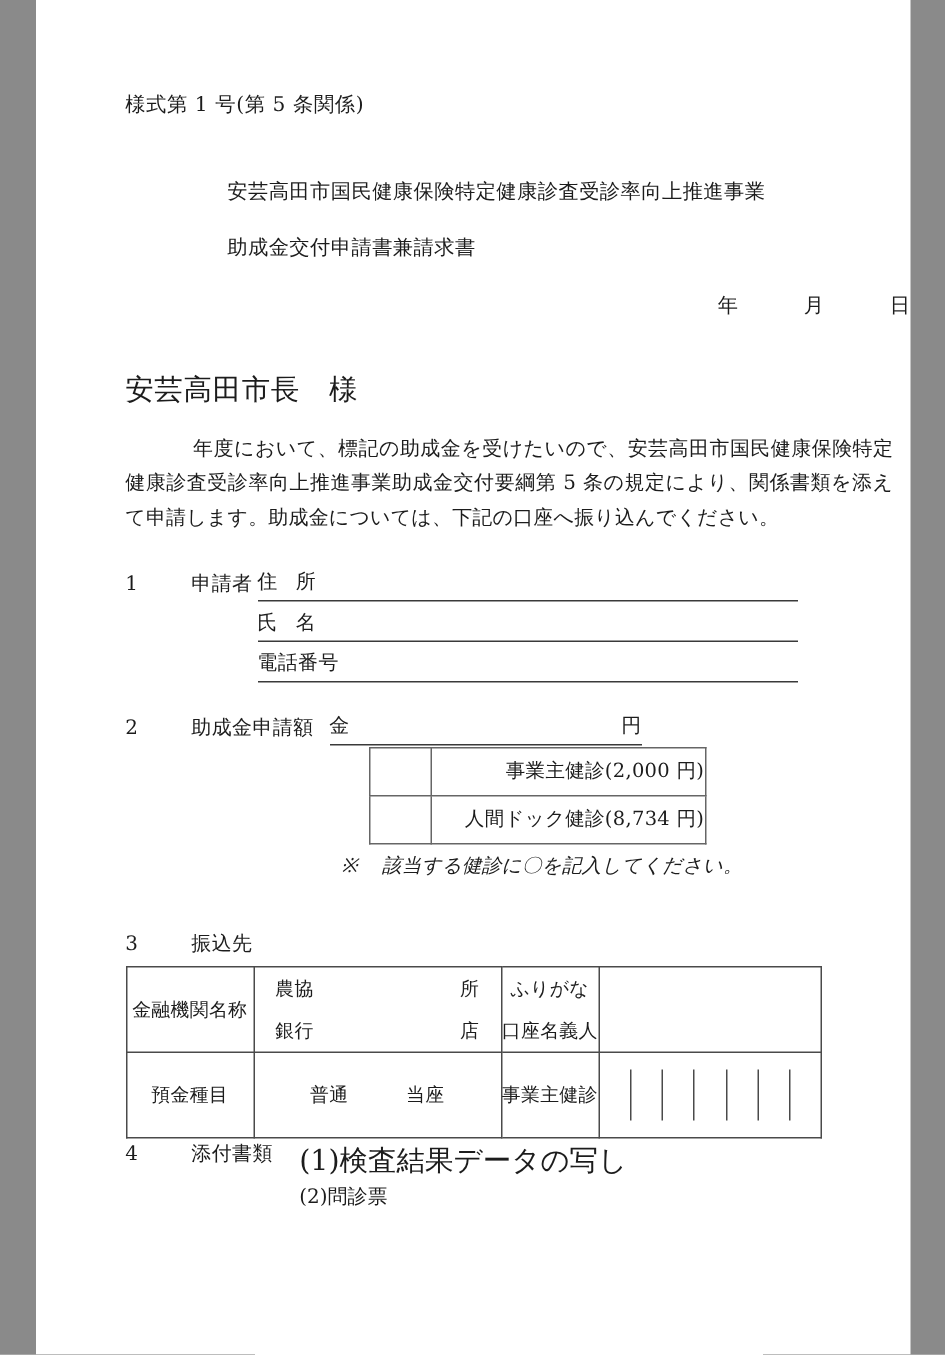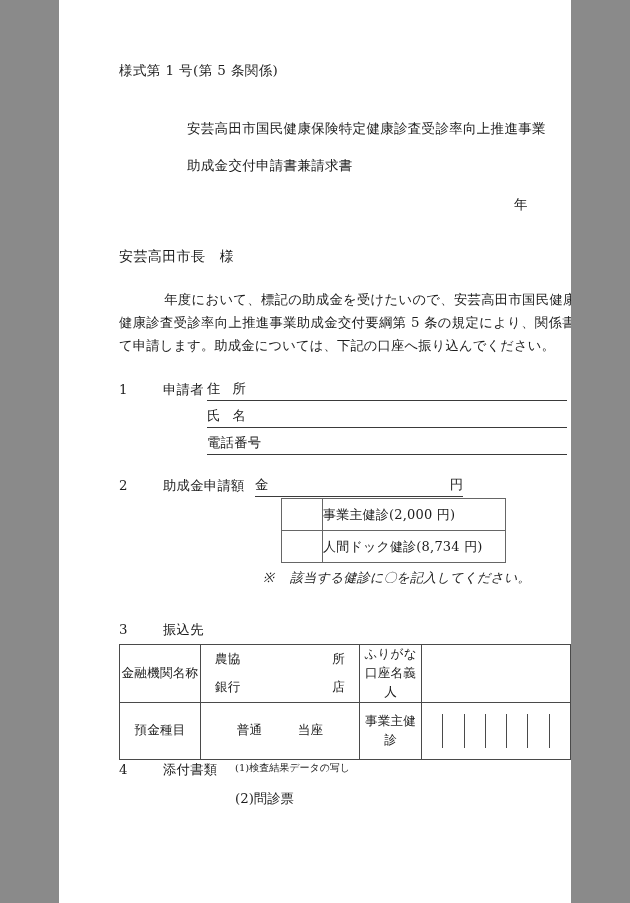--- a/index.html
+++ b/index.html
@@ -2,21 +2,21 @@
 <html><head>
 <meta charset="utf-8">
 <style>
   html, body {
     margin: 0;
     padding: 0;
     background: #8a8a8a;
   }
   .page {
     position: relative;
-    width: 512px;
+    width: 583px;
     height: 903px;
     background: #ffffff;
     margin: 0 auto;
     overflow: hidden;
     font-family: "DejaVu Serif", "Liberation Serif", serif;
     color: #1c1c1c;
     font-size: 13px;
     line-height: 1.5;
   }
 
@@ -40,21 +40,21 @@
   .date-line {
     left: 455px; top: 194px;
     font-size: 13.5px;
     letter-spacing: 0.4px;
   }
   .date-line span { display: inline-block; }
   .date-gap { width: 34px; }
 
   .addressee {
     left: 60px; top: 246px;
-    font-size: 14px;
+    font-size: 19px;
     letter-spacing: 0.4px;
   }
 
   .body-para {
     position: absolute;
     left: 60px; top: 289px;
     width: 512px;
     font-size: 13.3px;
     line-height: 1.72;
     text-indent: 3.4em;
@@ -110,21 +110,21 @@
   .chk-table {
     position: absolute;
     left: 222px; top: 498px;
     border-collapse: collapse;
     font-size: 13px;
   }
   .chk-table td {
     border: 1px solid #666;
     height: 31px;
     padding: 0;
-    text-align: left;
+    text-align: right;
     vertical-align: middle;
     letter-spacing: 0.2px;
   }
   .chk-table td.mark { width: 40px; }
   .chk-table td.lbl  { width: 182px; }
 
   .note {
     left: 204px; top: 568px;
     font-size: 13px;
     letter-spacing: 0.2px;
@@ -183,21 +183,21 @@
   }
   .acct-cells > div {
     width: 20.28px;
     border-right: 1px solid #4a4a4a;
   }
   .acct-cells > div:last-child { border-right: none; }
 
   
   .s4 { left: 60px; top: 760px; }
   .s4-label { left: 104px; top: 760px; }
-  .att-1 { left: 176px; top: 760px; font-size: 10px; }
+  .att-1 { left: 176px; top: 760px; font-size: 19px; }
   .att-2 { left: 176px; top: 789px; font-size: 13.3px; }
 </style>
 </head>
 <body>
 
 <div class="page">
 
   <div class="abs form-no">様式第 1 号(第 5 条関係)</div>
 
   <div class="abs title-line title-1">安芸高田市国民健康保険特定健康診査受診率向上推進事業</div>

